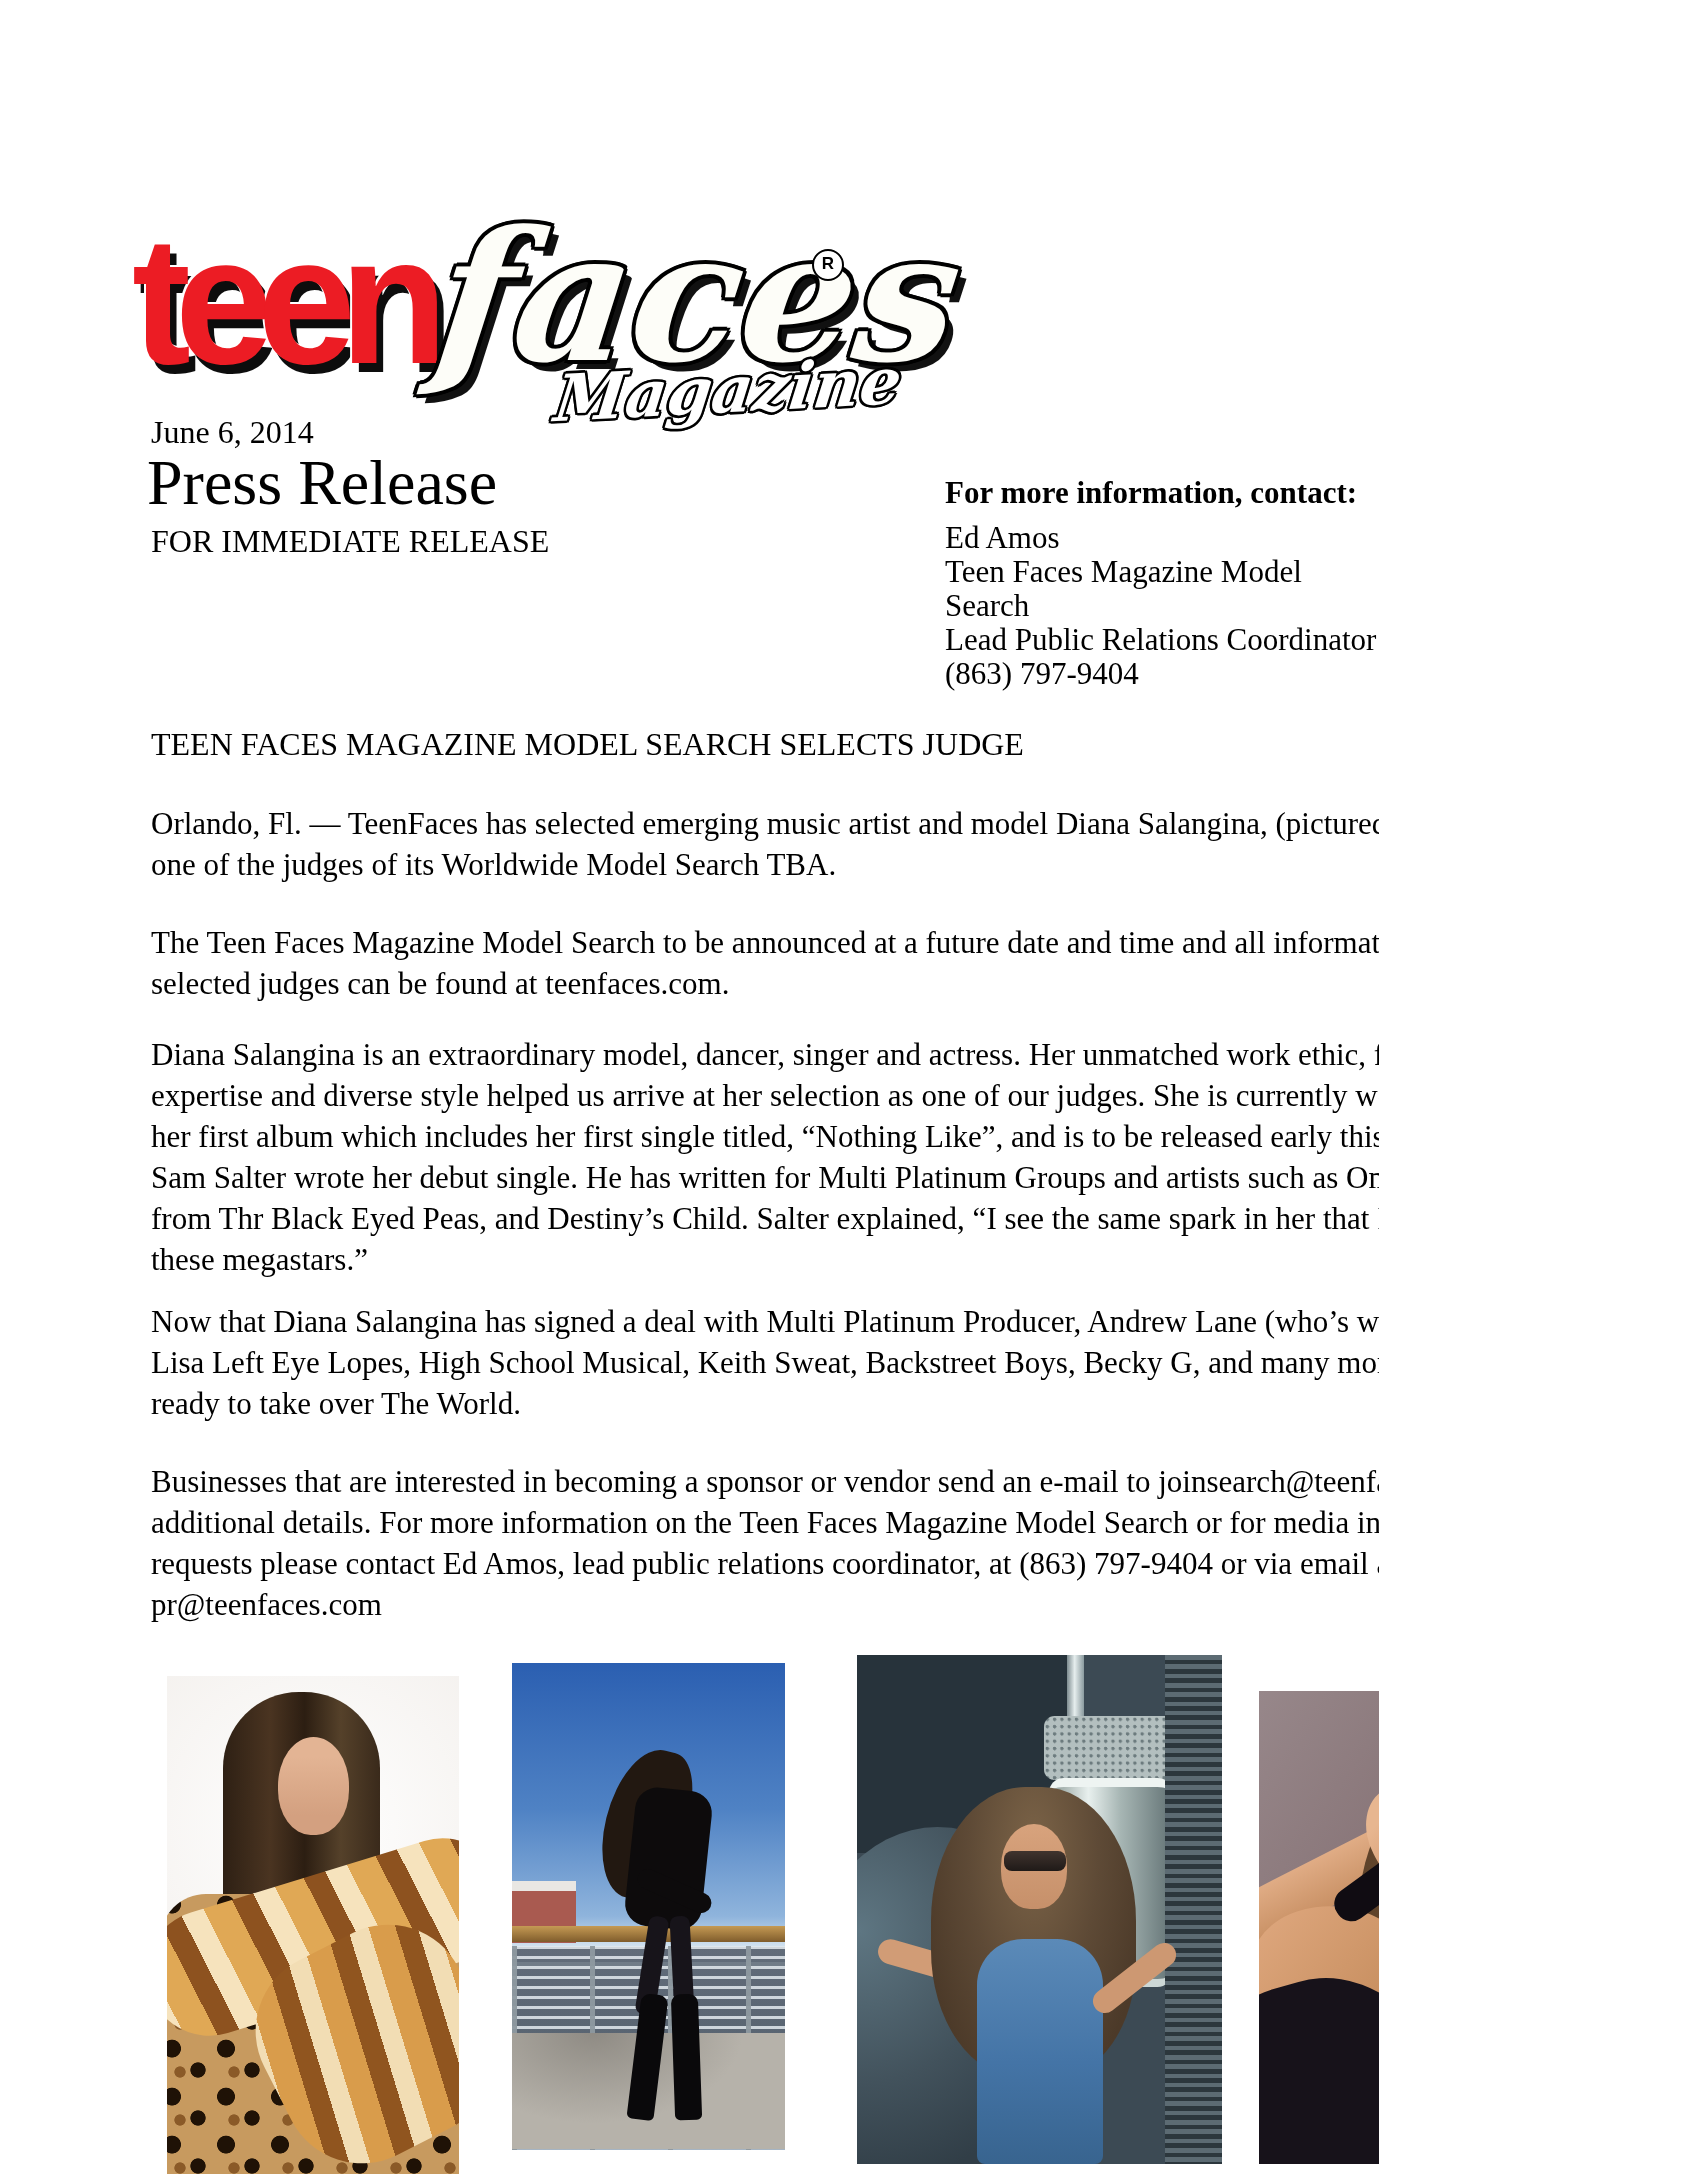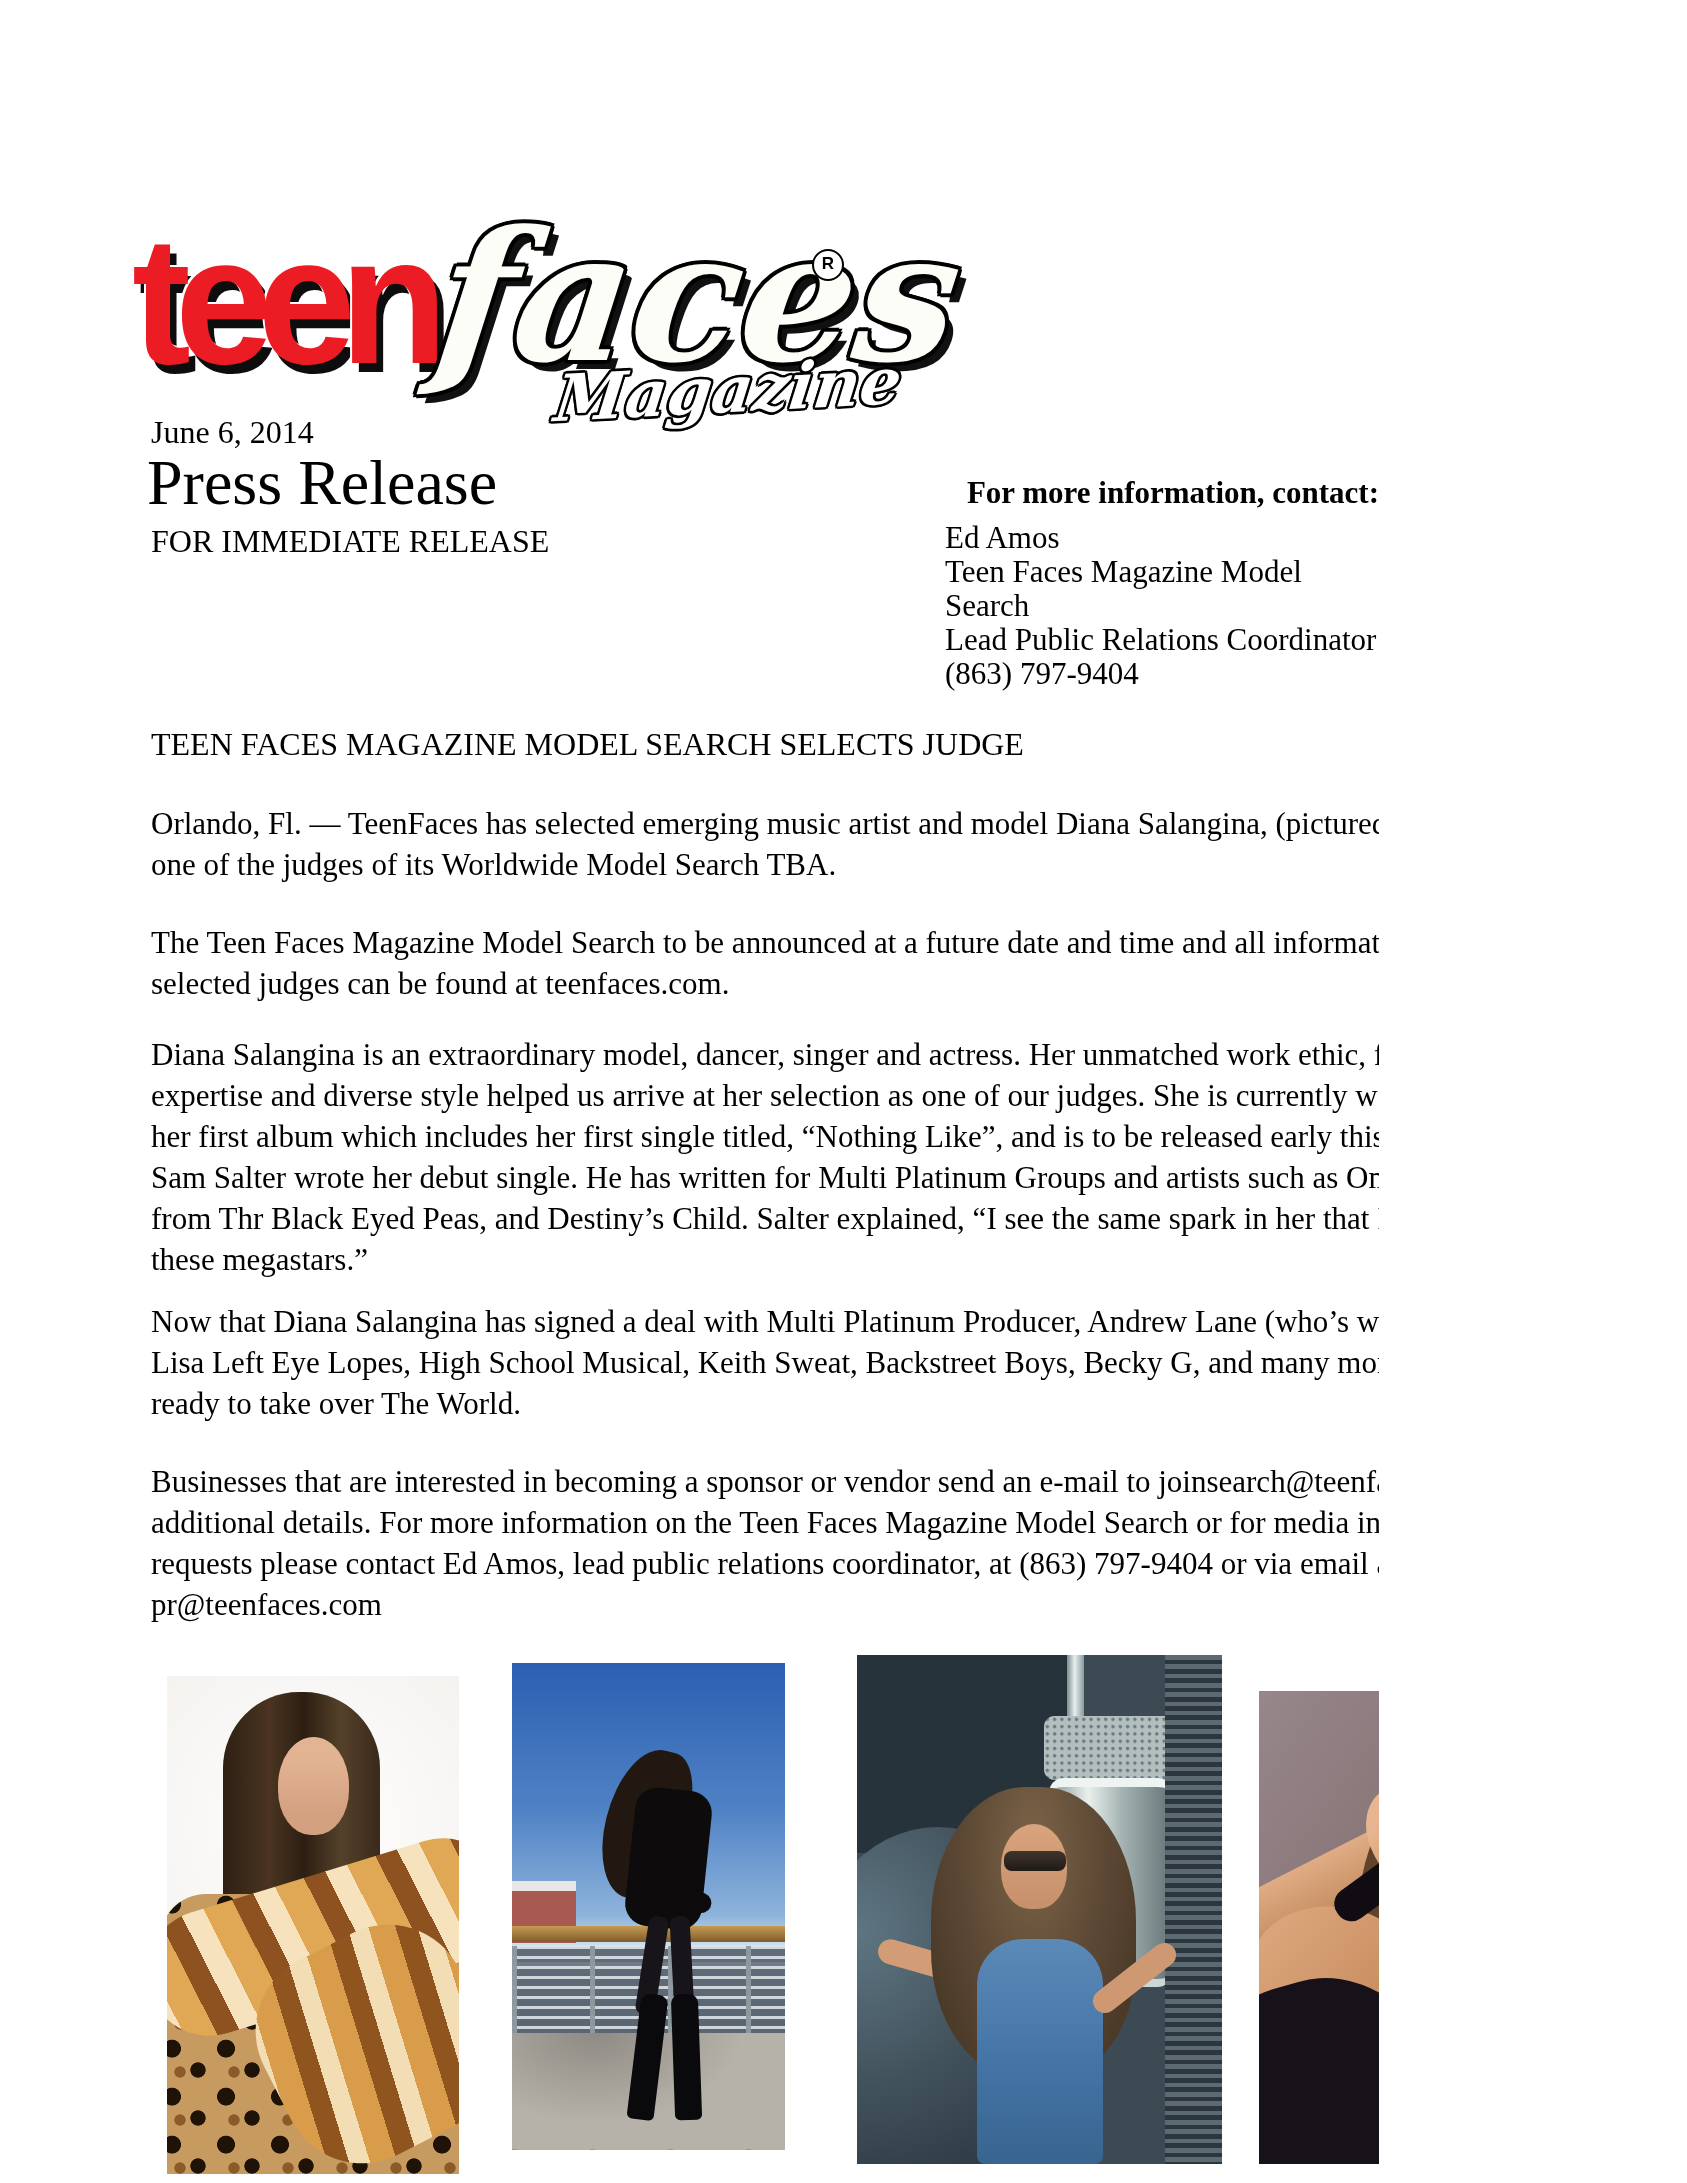--- a/index.html
+++ b/index.html
@@ -48,21 +48,21 @@
     font-family:"Liberation Sans", sans-serif;
     font-weight:700;font-size:17px;line-height:26.5px;text-align:center;color:#000;
   }
 
   
   .date-line{position:absolute;left:151px;top:415px;font-size:32px;line-height:1.1;}
   .pr-title{position:absolute;left:147px;top:449px;font-size:64px;line-height:1.05;}
   .release-line{position:absolute;left:151px;top:524px;font-size:32px;line-height:1.1;}
 
   .contact{position:absolute;left:945px;top:476px;font-size:31px;line-height:34px;}
-  .contact-heading{font-weight:700;margin-bottom:10.6px;text-align:right;}
+  .contact-heading{font-weight:700;margin-bottom:10.6px;}
   .contact-line{margin:0;}
 
   .headline{
     position:absolute;left:151px;top:726px;width:1495px;
     text-align:left;font-weight:400;font-size:32px;line-height:1.15;
   }
 
   
   .para{position:absolute;left:151px;width:1392px;font-size:31px;line-height:41px;}
   .para-1{top:803px;}

